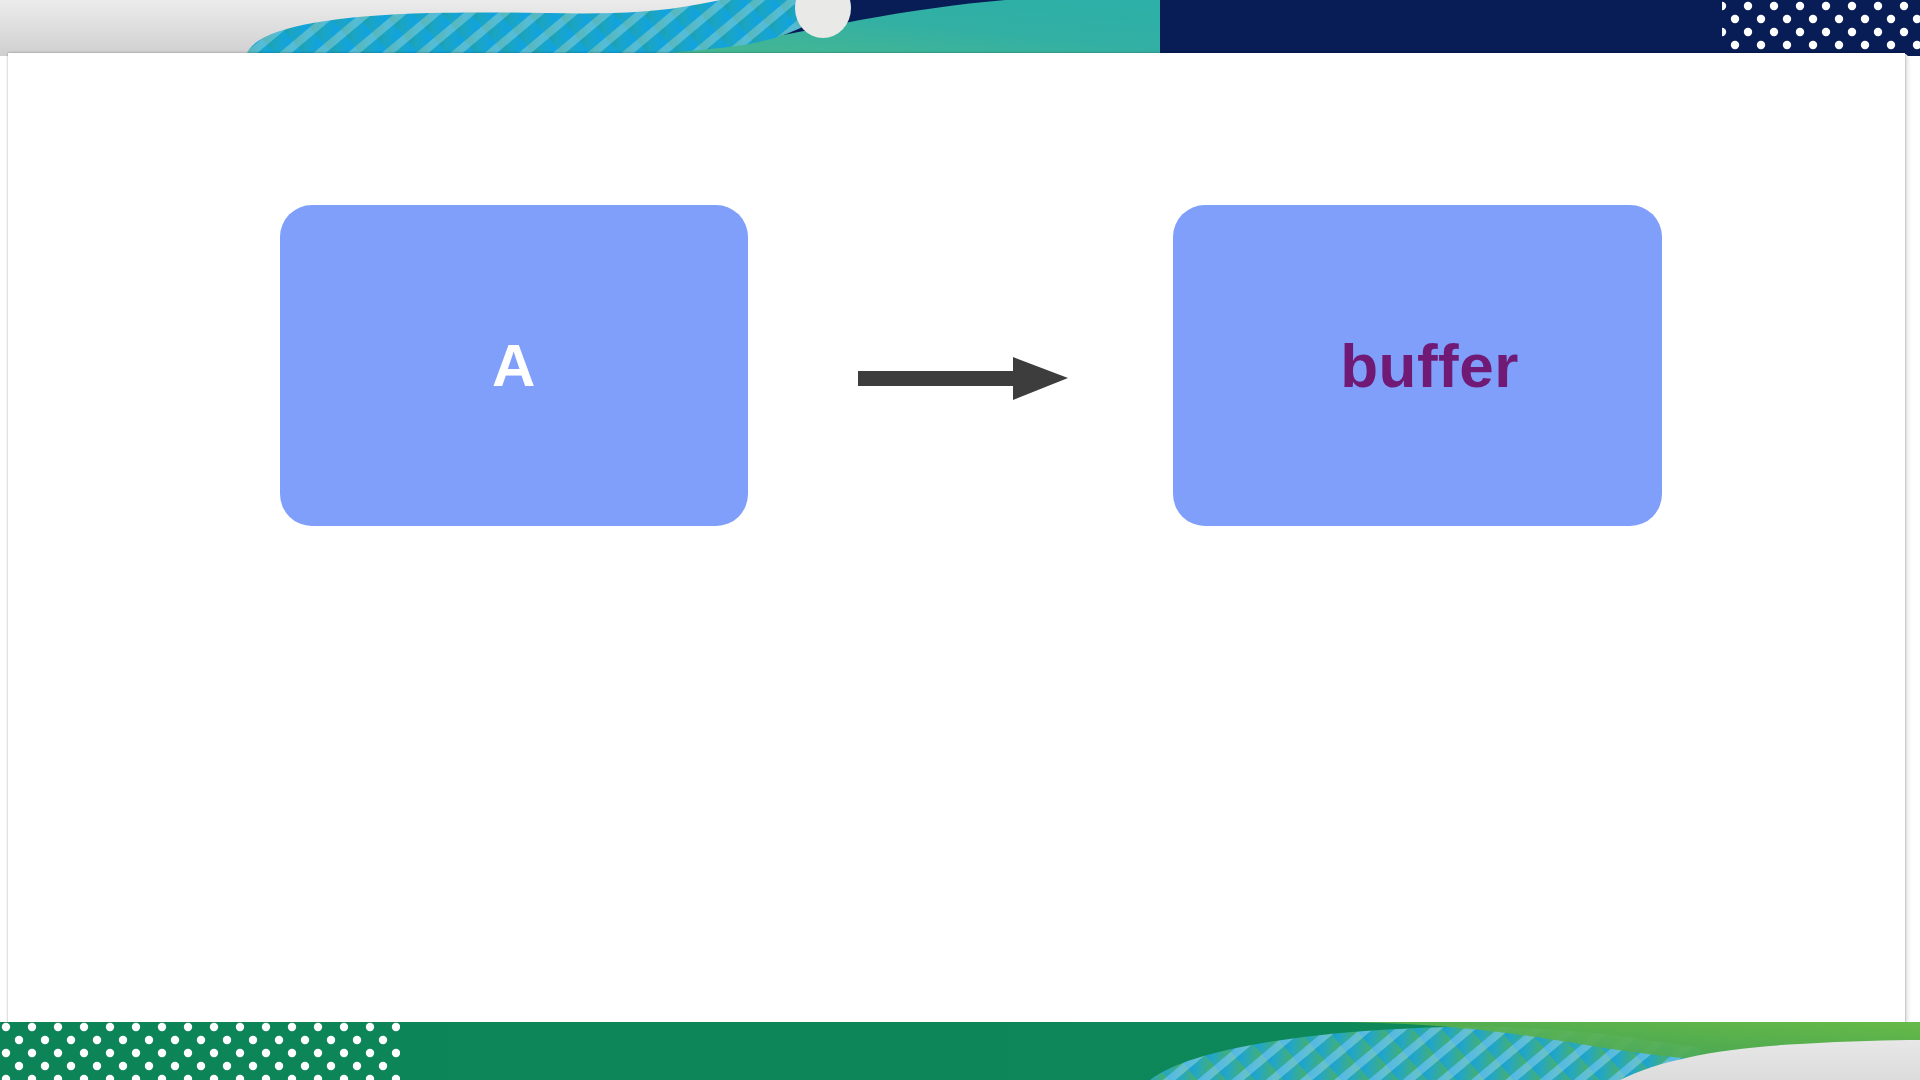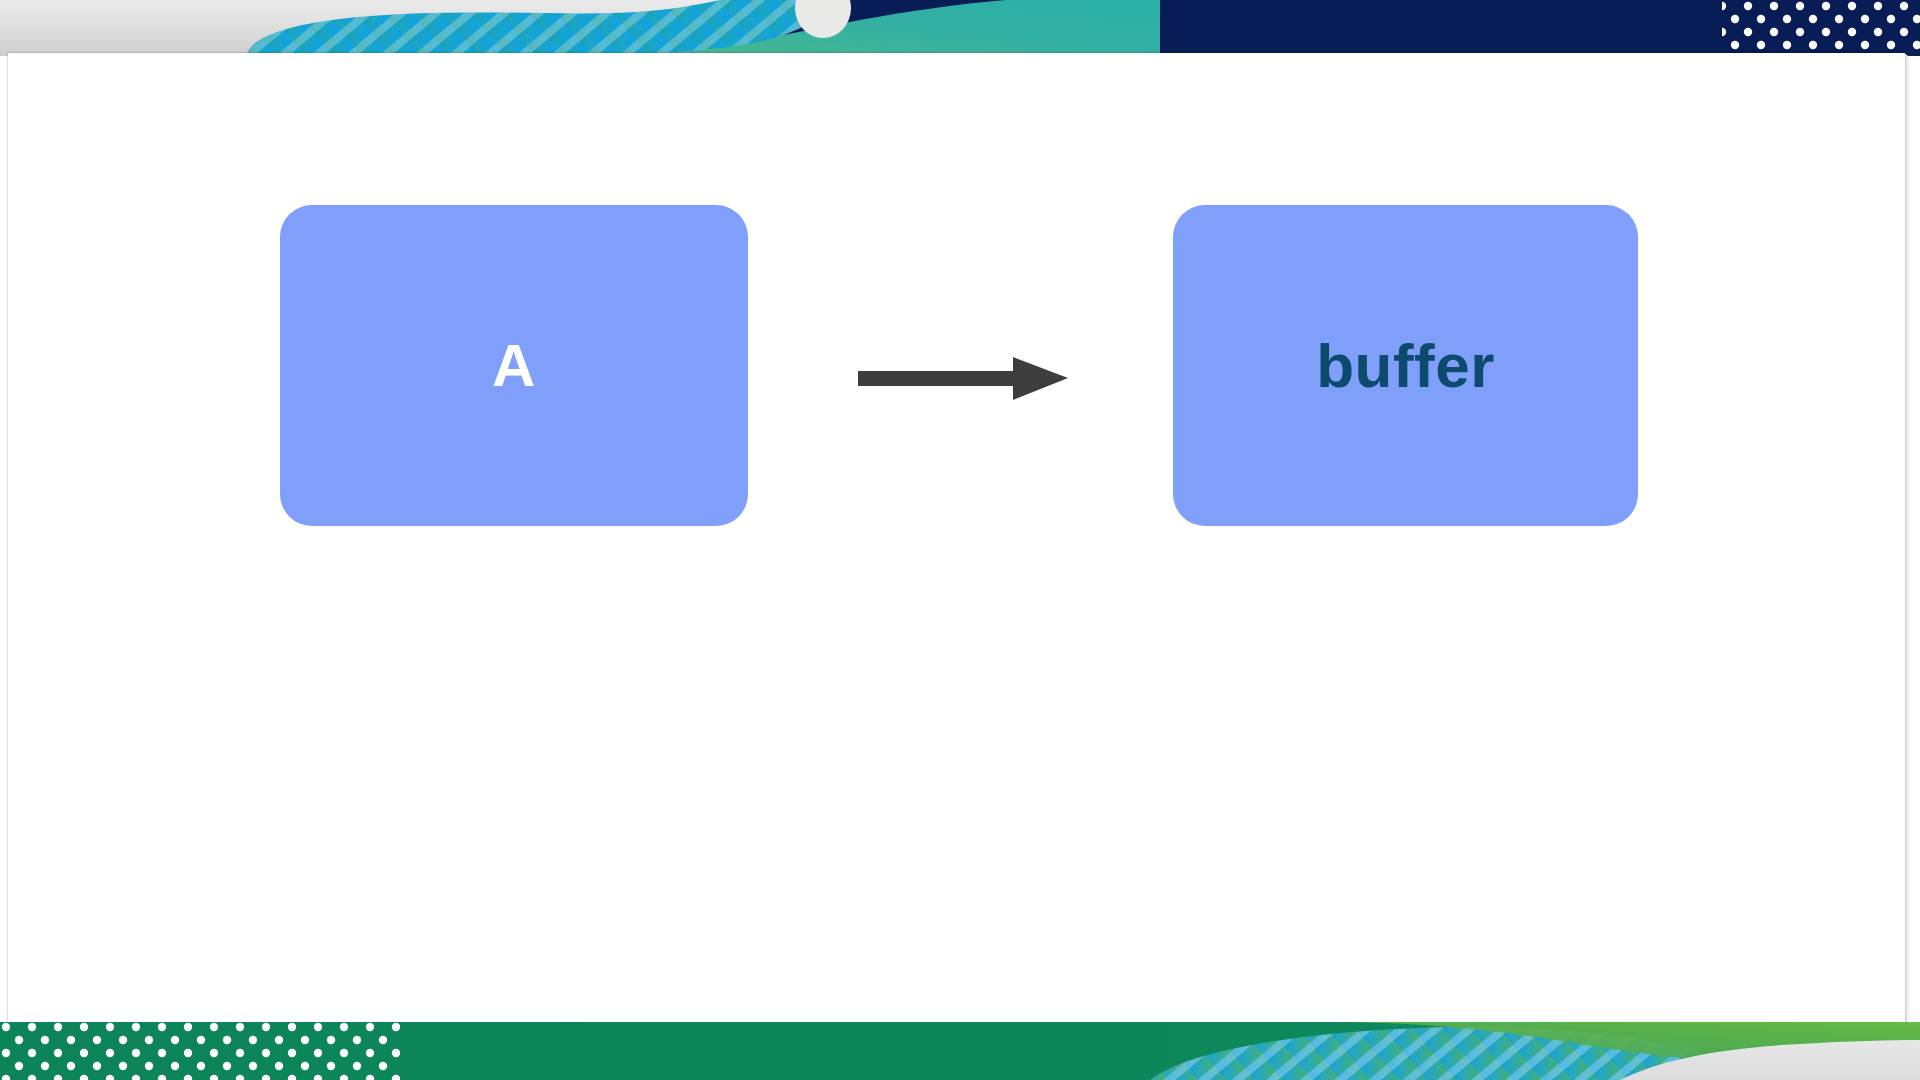--- a/index.html
+++ b/index.html
@@ -157,21 +157,21 @@
 
     <div id="edge-a-to-buffer">
       <svg viewBox="0 0 210 70" xmlns="http://www.w3.org/2000/svg">
         <g>
           <rect x="0" y="28" width="160" height="15" fill="#3D3D3D"></rect>
           <polygon points="155,14 210,35 155,57" fill="#3D3D3D"></polygon>
         </g>
       </svg>
     </div>
 
-    <div class="node" id="node-buffer" style="background: rgb(127, 159, 251); color: #0c4a6e;">
+    <div class="node" id="node-buffer" style="background: rgb(127, 159, 251); color: #701a75; padding-left: 24px;">
       <span>buffer</span>
     </div>
 
   </div>
 
   <div class="deco-band" id="deco-bottom">
     <svg viewBox="0 0 1920 58" preserveAspectRatio="none" xmlns="http://www.w3.org/2000/svg">
       <defs>
         <linearGradient id="gBotGreen" x1="0" y1="0" x2="1" y2="0">
           <stop offset="0%" stop-color="#0C8457"></stop>

